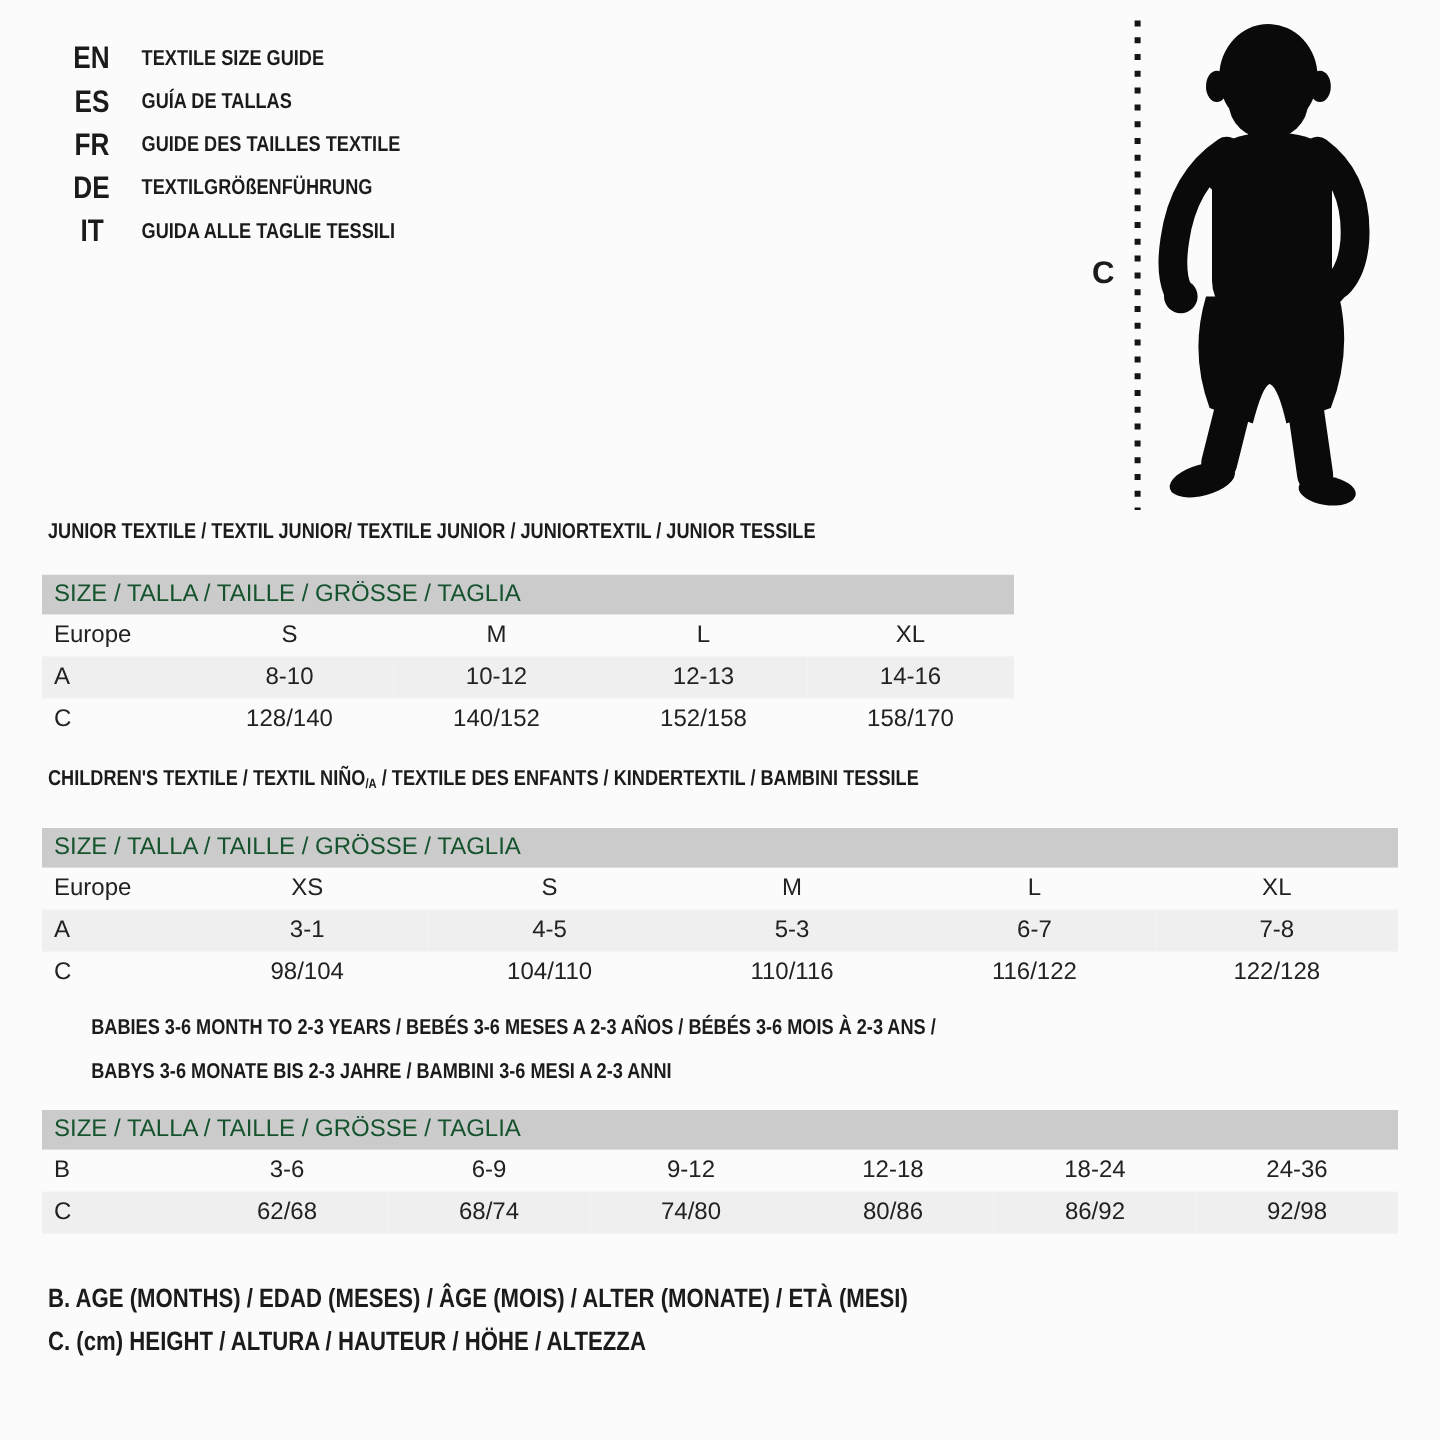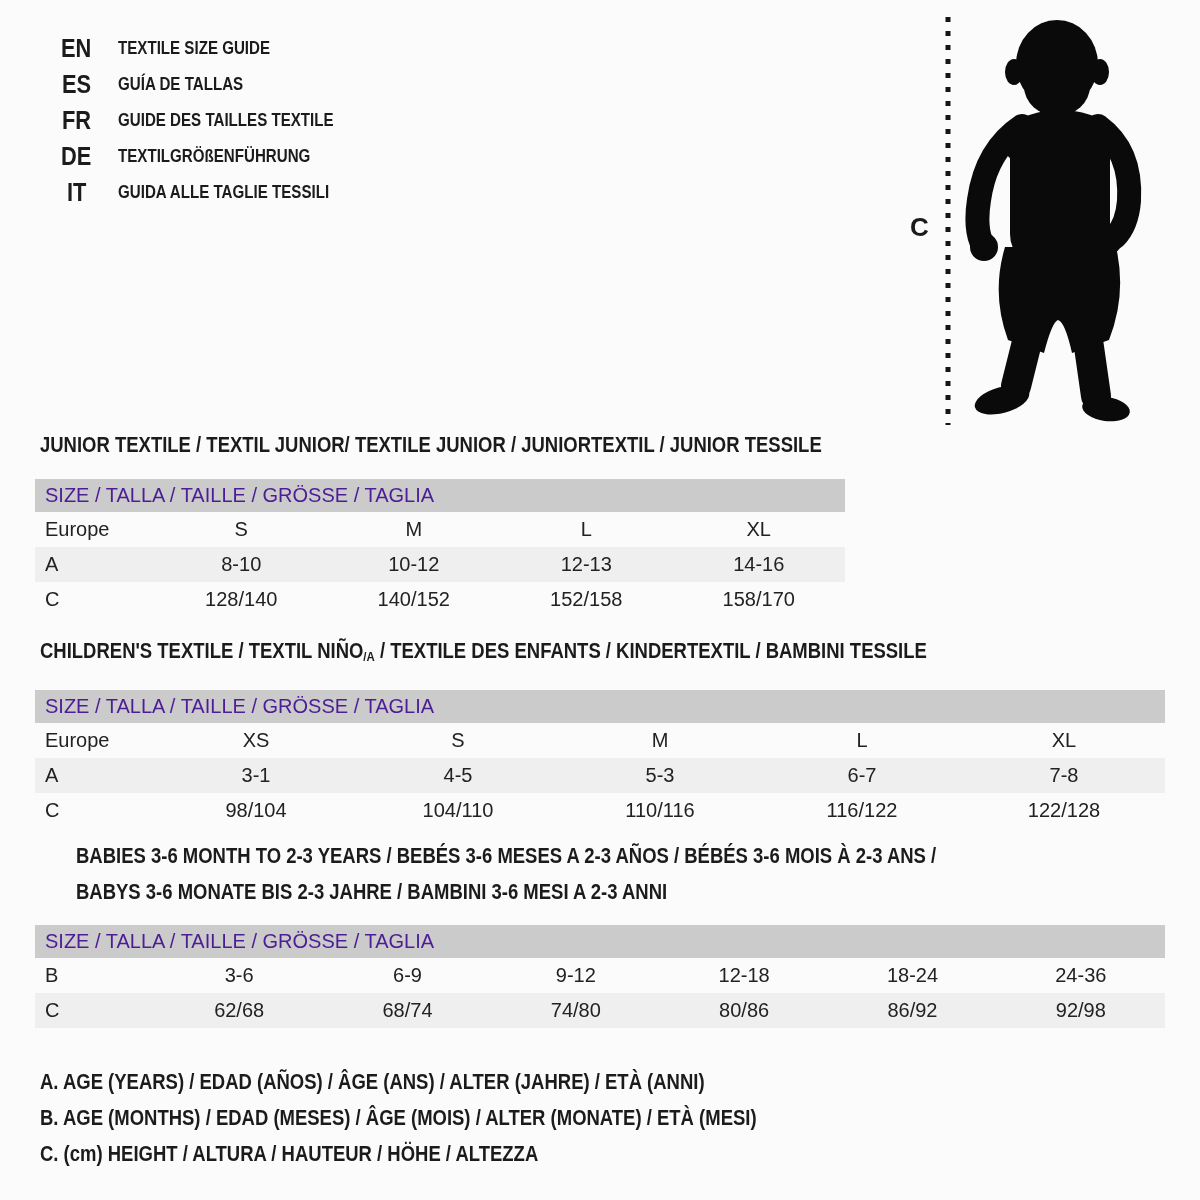--- a/index.html
+++ b/index.html
@@ -17,34 +17,34 @@
   .lang-code{width:78px;font-weight:bold;font-size:26px;}
   .lang-label{font-weight:bold;font-size:18px;}
 
   
   .figure{position:absolute;left:900px;top:8px;width:295px;height:430px;}
   .c-label{position:absolute;left:10px;top:204px;font-size:26px;font-weight:bold;}
   .dash-line{position:absolute;left:44px;top:7px;}
   .toddler{position:absolute;left:60px;top:6px;}
 
   
-  .sec-title{position:absolute;left:40px;font-size:22px;font-weight:bold;white-space:nowrap;}
+  .sec-title{position:absolute;left:40px;font-size:18px;font-weight:bold;white-space:nowrap;}
   #junior-title{top:432px;}
   #children-title{top:638px;}
   #babies-title{top:838px;margin-left:36px;}
   #babies-title .tline{display:block;height:36px;line-height:36px;}
   .subsc{font-size:.62em;position:relative;top:3px;}
 
   
   .tblock{position:absolute;}
   #junior-block{left:35px;top:479px;width:810px;}
   #children-block{left:35px;top:690px;width:1130px;}
   #babies-block{left:35px;top:925px;width:1130px;}
   .size-band{height:33px;background:#cbcbcb;display:flex;align-items:center;
-             padding-left:10px;font-size:20px;color:#4c1d95;box-sizing:border-box;}
+             padding-left:10px;font-size:20px;color:#14532d;box-sizing:border-box;}
   table.szt{width:100%;border-collapse:collapse;table-layout:fixed;}
   table.szt td{height:35px;font-size:20px;text-align:center;padding:0;color:#222;}
   table.szt td.lbl{text-align:left;padding-left:10px;}
   tr.shaded{background:#efefef;}
 
   
   .legend{position:absolute;left:40px;top:1064px;}
   .legend-line{height:36px;display:flex;align-items:center;font-weight:bold;font-size:22px;}
 </style>
 </head>
@@ -229,21 +229,18 @@
       <td>80/86</td>
       <td>86/92</td>
       <td>92/98</td>
     </tr>
     </tbody>
   </table>
 </div>
 
 <div class="legend">
   <div class="legend-line">
-      <span class="cond">A. AGE (YEARS) / EDAD (AÑOS) / ÂGE (ANS) / ALTER (JAHRE) / ETÀ (ANNI)</span>
-    </div>
-  <div class="legend-line">
       <span class="cond">B. AGE (MONTHS) / EDAD (MESES) / ÂGE (MOIS) / ALTER (MONATE) / ETÀ (MESI)</span>
     </div>
   <div class="legend-line">
       <span class="cond">C. (cm) HEIGHT / ALTURA / HAUTEUR / HÖHE / ALTEZZA</span>
     </div>
 </div>
 
 </body></html>

